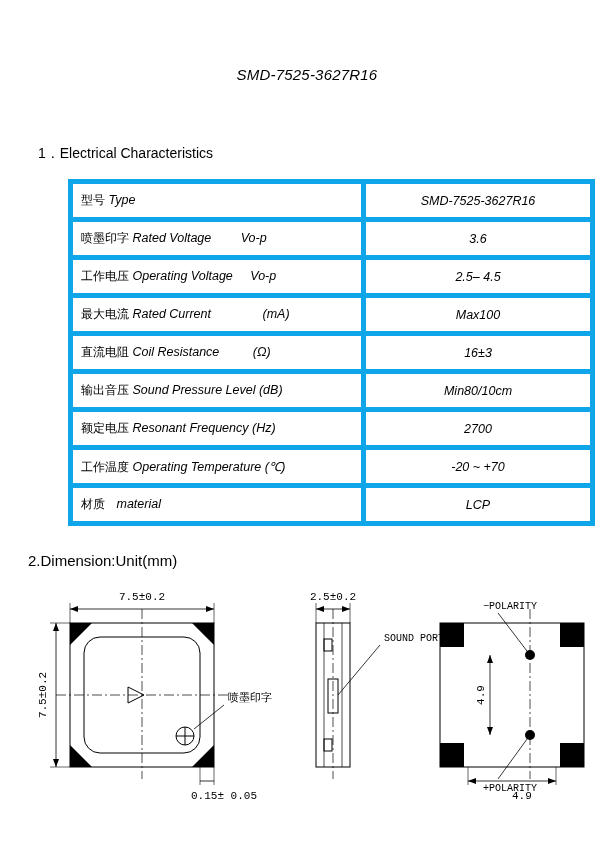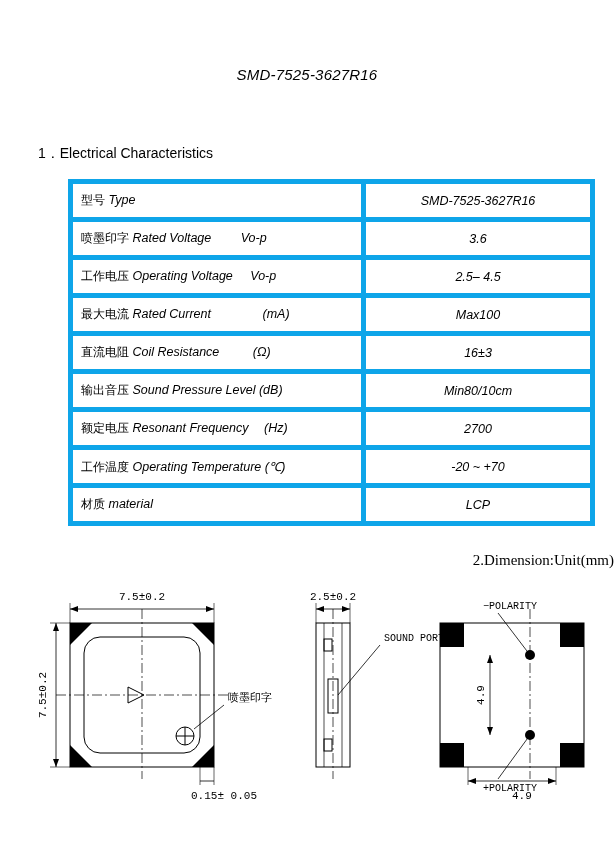--- a/index.html
+++ b/index.html
@@ -32,22 +32,21 @@
   .section-heading {
     font-size: 14px;
     margin-left: 38px;
     margin-top: 62px;
     font-family: "Liberation Sans", sans-serif;
   }
   .section-heading-2 {
     font-size: 15px;
     margin-left: 28px;
     margin-top: 26px;
-    font-family: Liberation Serif, serif;
-    text-align: right;
+    font-family: Liberation Sans, sans-serif;
   }
   table.spec {
     border-collapse: collapse;
     margin: 16px 0 0 68px;
     width: 482px;
     table-layout: fixed;
   }
   table.spec td {
     border: 5px solid #0ea5e9;
     height: 33px;
@@ -145,36 +144,36 @@
           <span class="cn">输出音压</span>
           <span class="en">Sound Pressure Level (dB)</span>
           <span class="unit"></span>
         </td>
         <td class="value-cell">Min80/10cm</td>
       </tr>
       <tr>
         <td class="label-cell">
           <span class="cn">额定电压</span>
           <span class="en">Resonant Frequency</span>
-          <span class="unit" style="margin-left:12px">(Hz)</span>
+          <span class="unit" style="">(Hz)</span>
         </td>
         <td class="value-cell">2700</td>
       </tr>
       <tr>
         <td class="label-cell">
           <span class="cn">工作温度</span>
           <span class="en">Operating Temperature (℃)</span>
           <span class="unit"></span>
         </td>
         <td class="value-cell">-20 ~ +70</td>
       </tr>
       <tr>
         <td class="label-cell">
           <span class="cn">材质</span>
-          <span class="en" style="margin-left:0">material</span>
+          <span class="en" style="margin-left:8px">material</span>
           <span class="unit"></span>
         </td>
         <td class="value-cell">LCP</td>
       </tr>
     </tbody>
   </table>
 
   <div class="section-heading-2">2.Dimension:Unit(mm)</div>
 
   <div class="dim-wrap">

